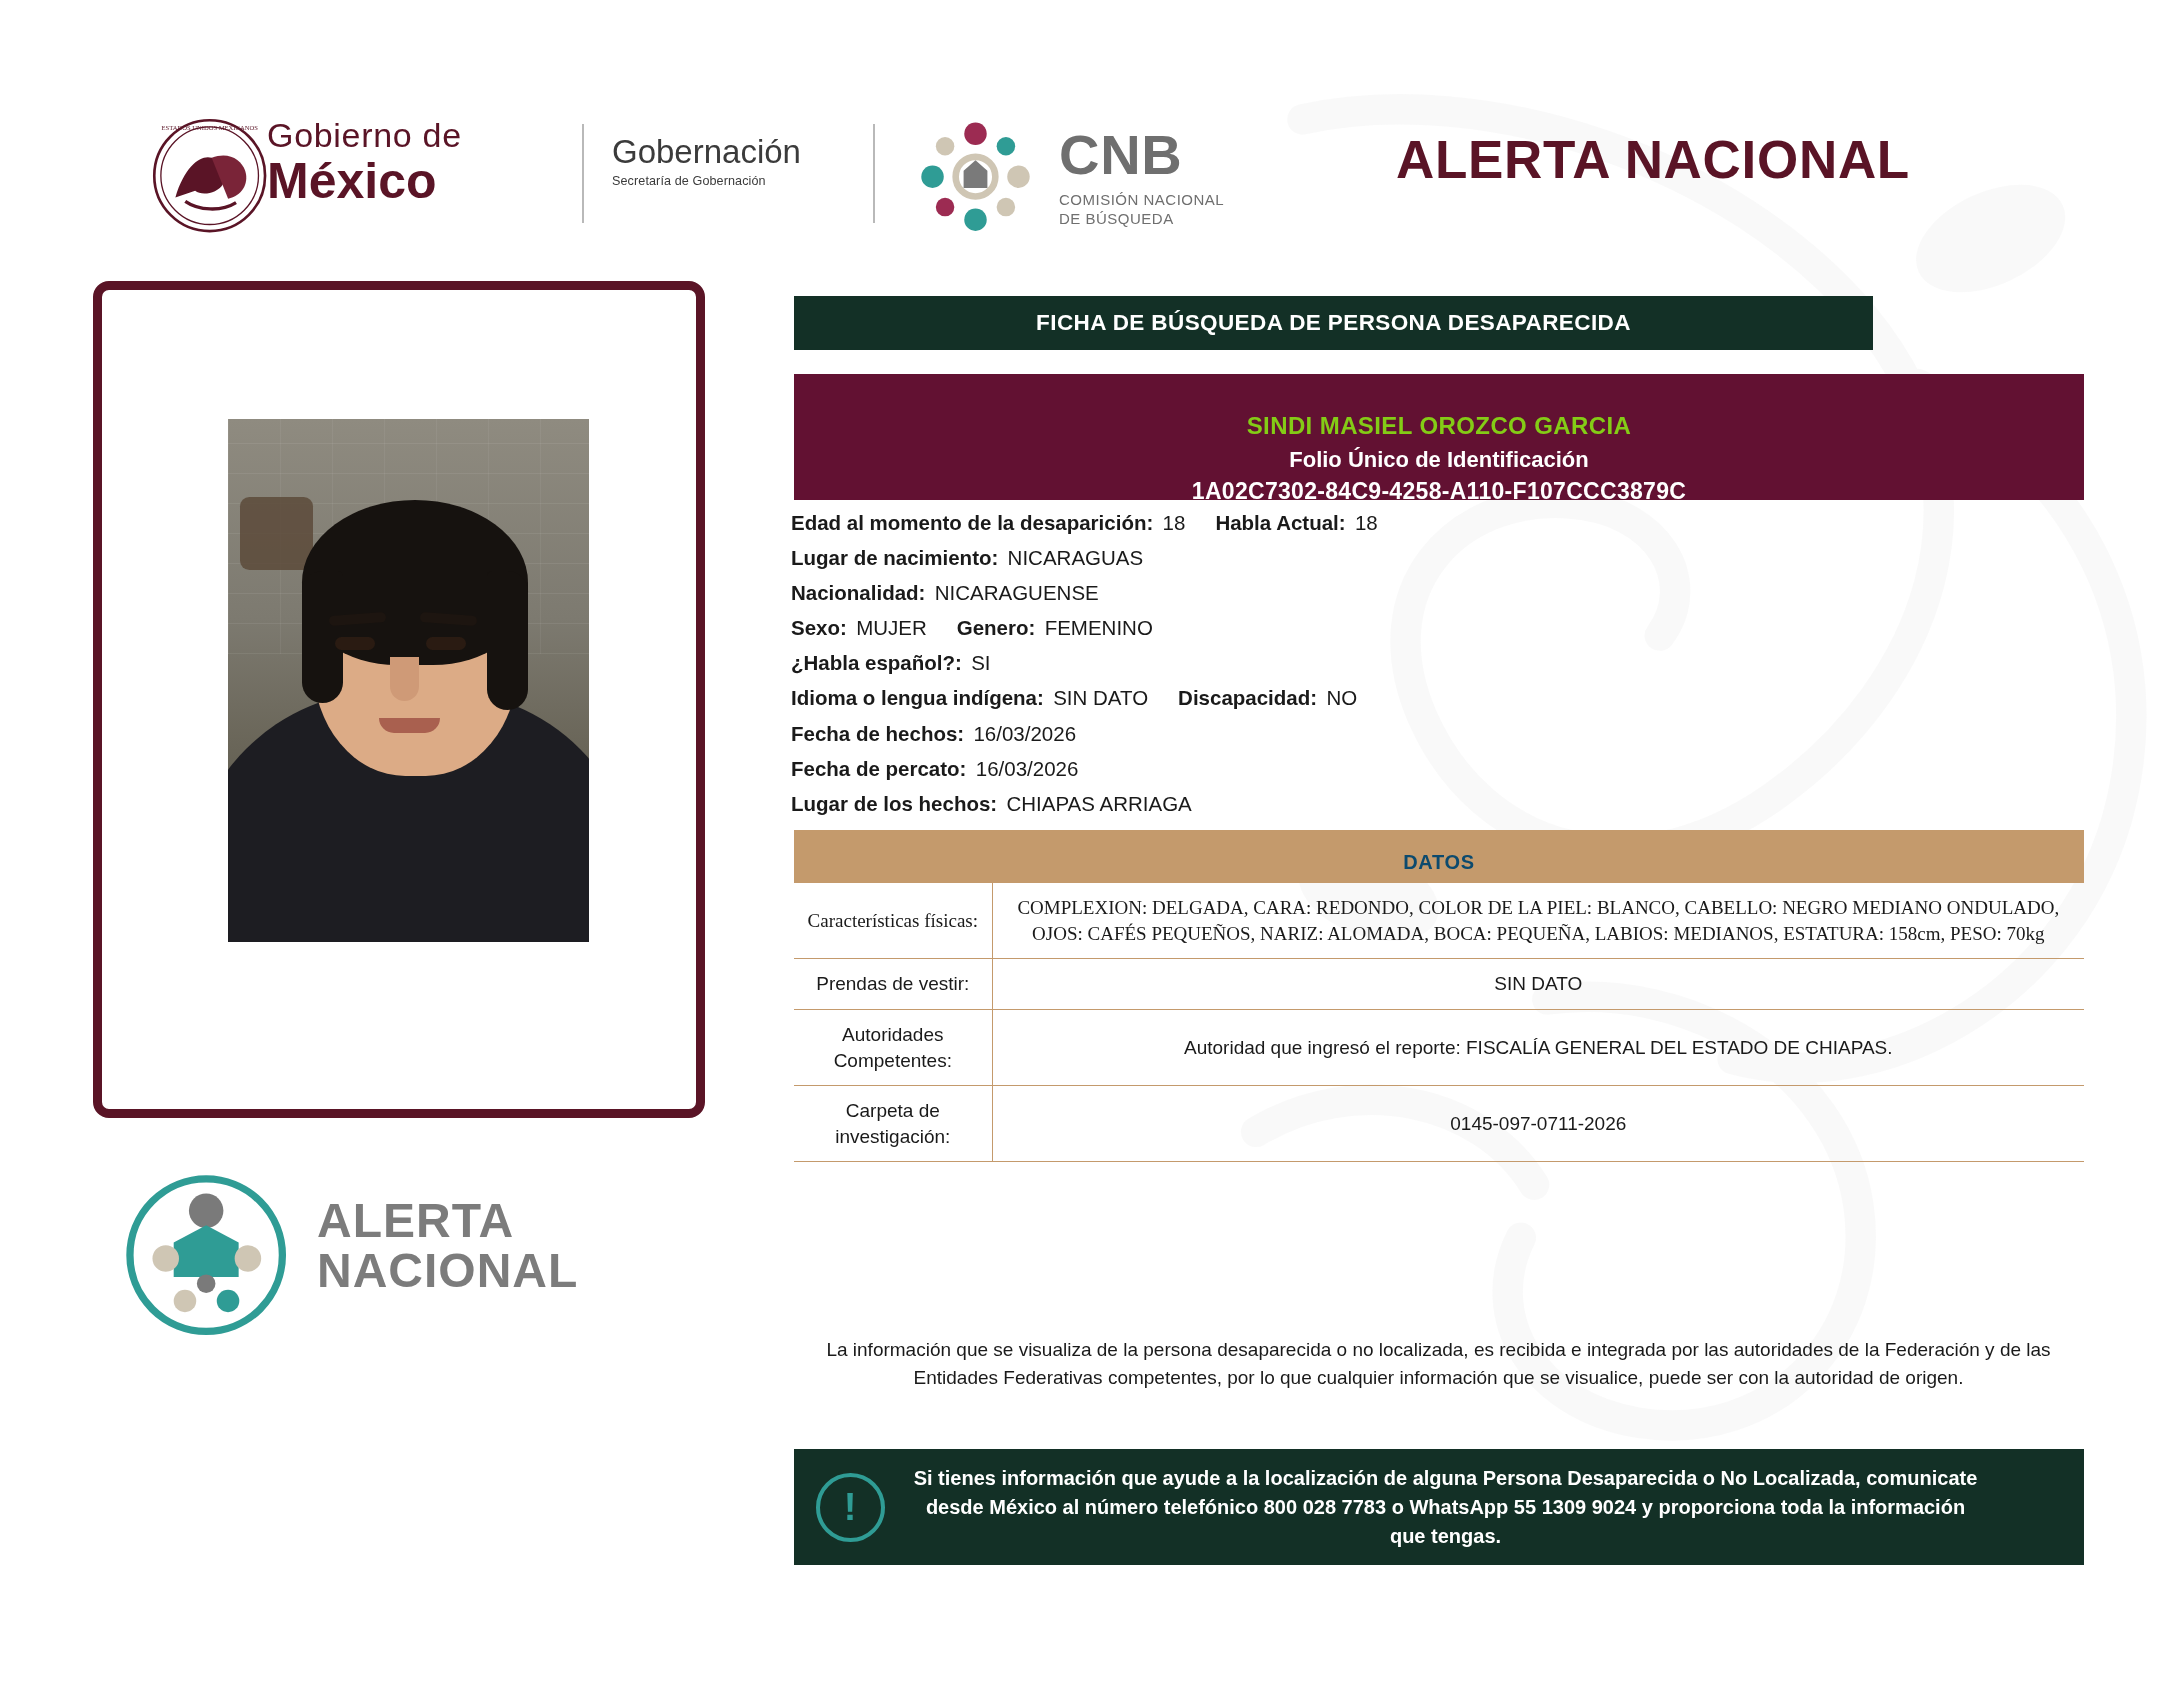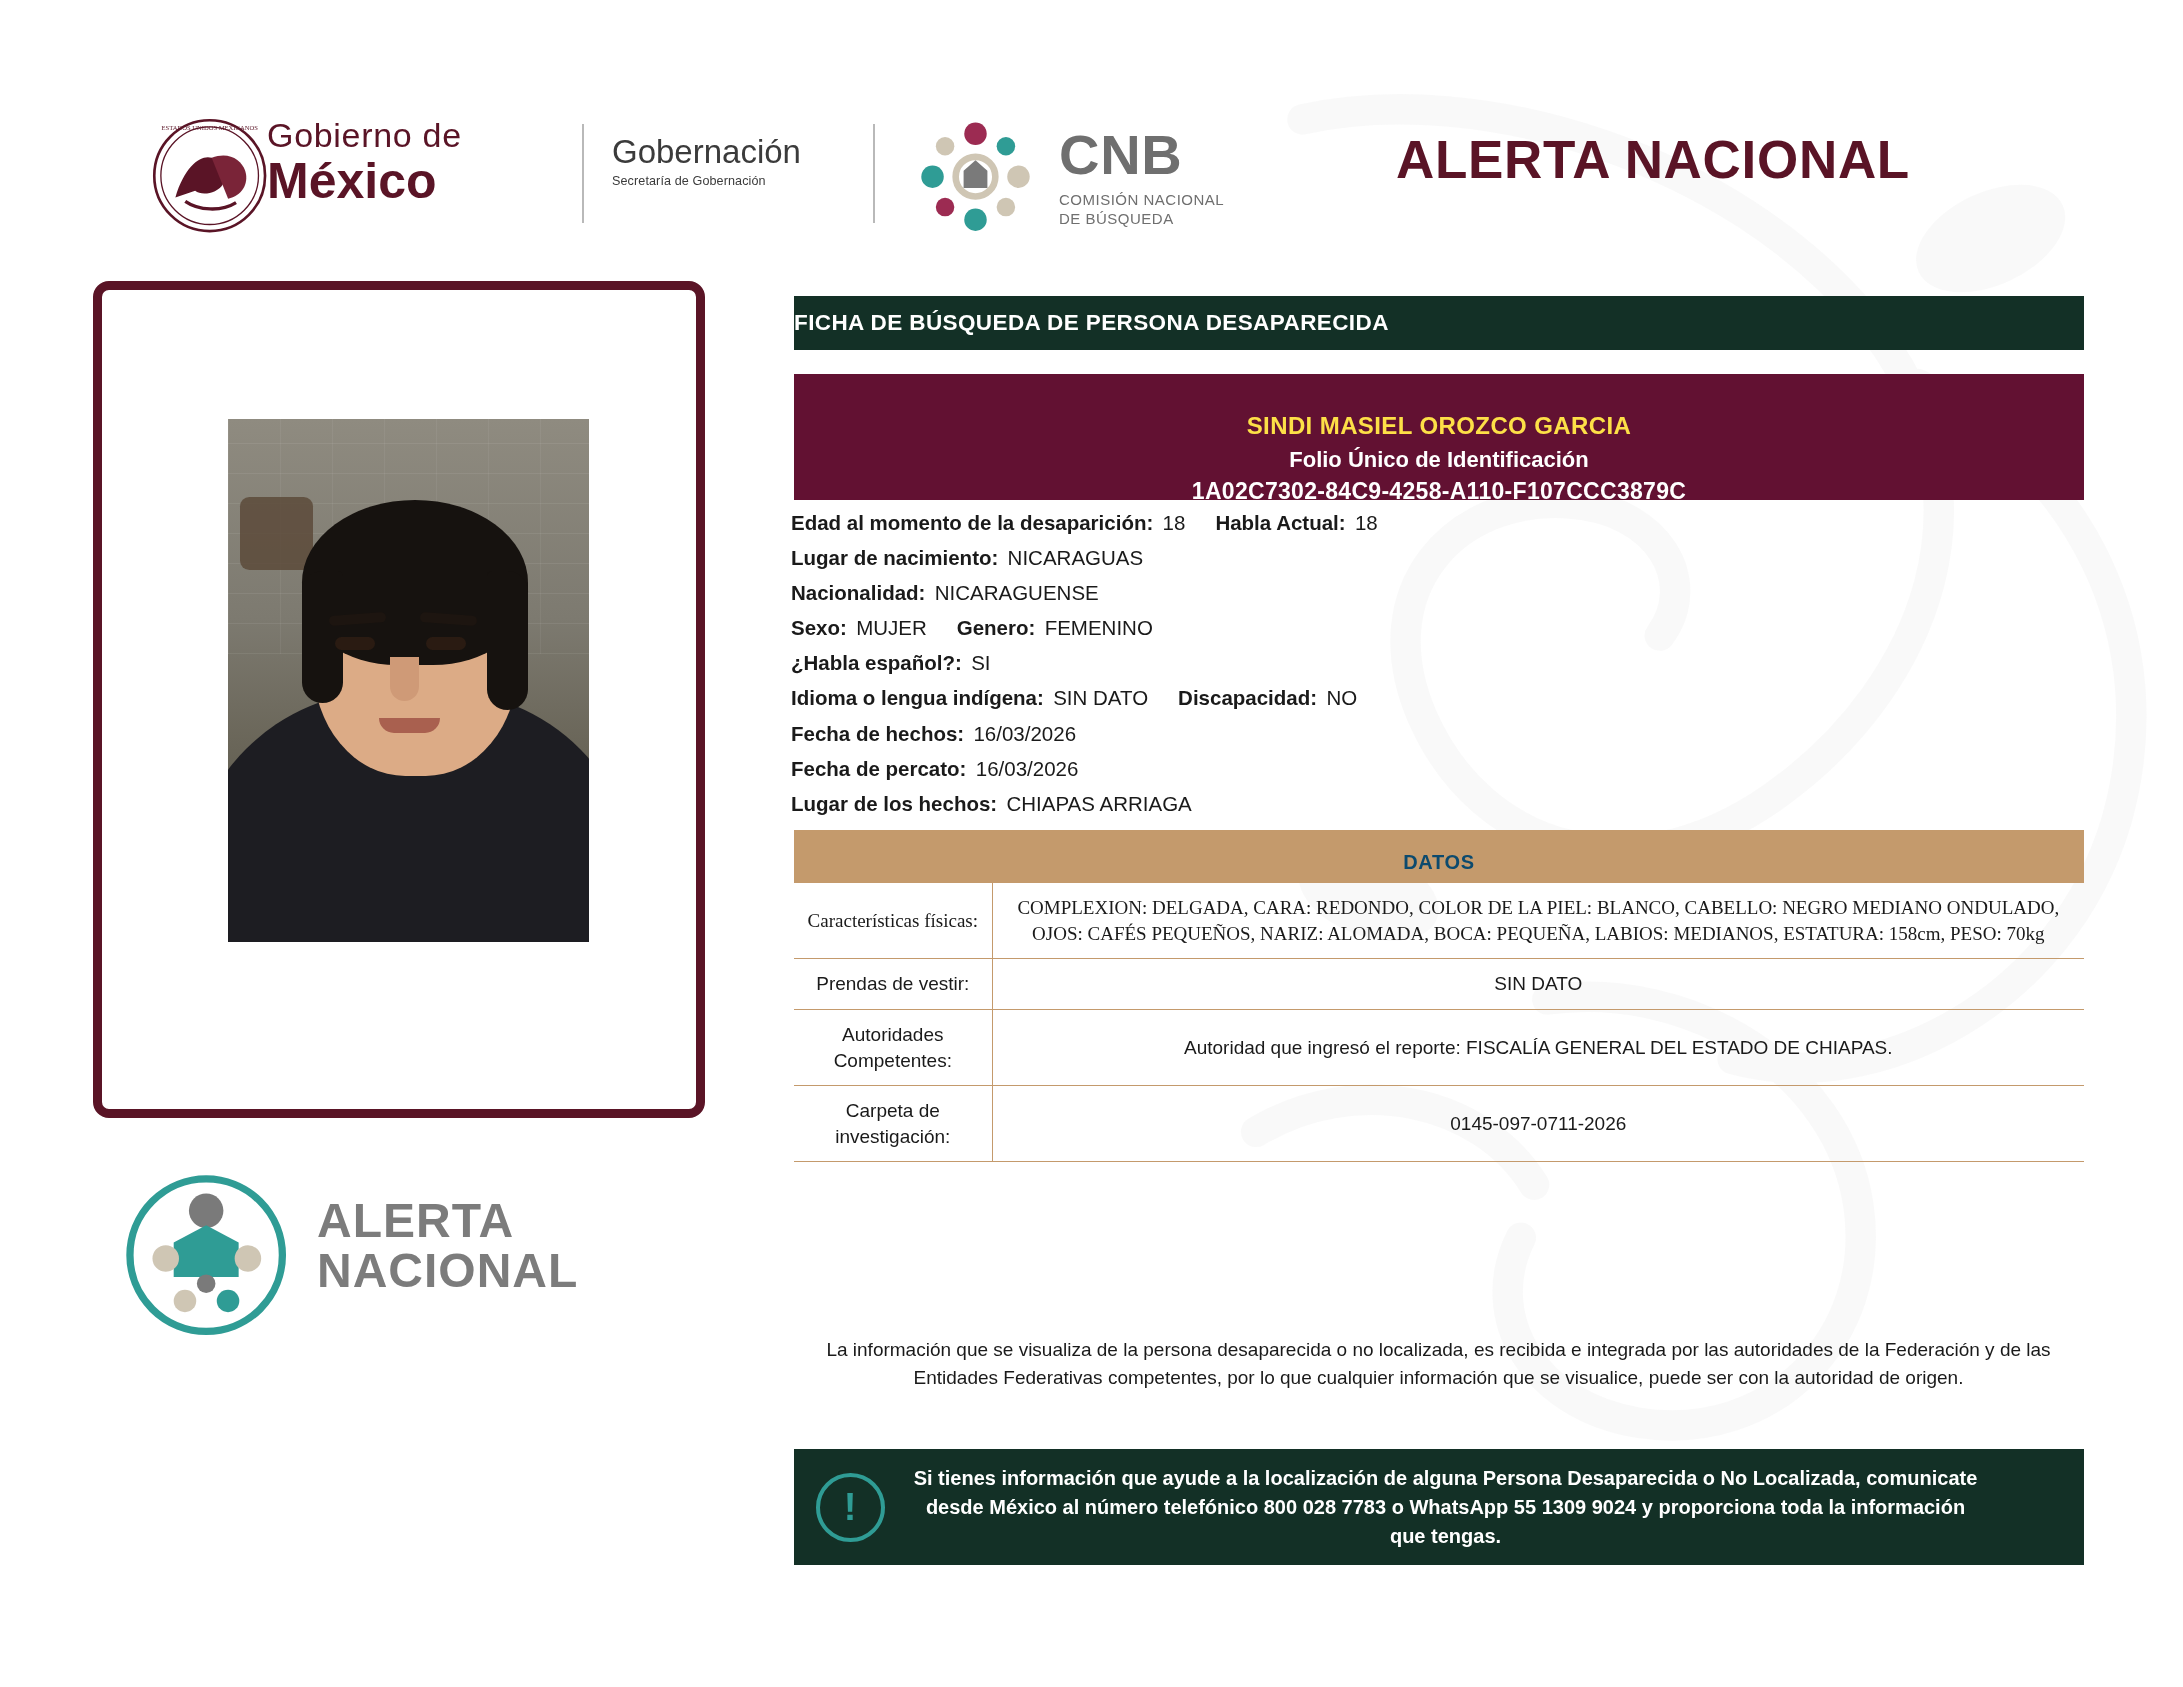--- a/index.html
+++ b/index.html
@@ -279,26 +279,26 @@
     font-weight: 700;
     color: #7c7c7c;
     letter-spacing: 1px;
   }
 
   
   .band-ficha {
     position: absolute;
     left: 794px;
     top: 296px;
-    width: 1290px;
+    width: 1079px;
     height: 54px;
     background: #133026;
     display: flex;
     align-items: center;
-    justify-content: flex-start;
+    justify-content: center;
   }
   .band-ficha span {
     color: #ffffff;
     font-size: 22.5px;
     font-weight: 700;
     letter-spacing: 0.4px;
   }
 
   .band-name {
     position: absolute;
@@ -306,21 +306,21 @@
     top: 374px;
     width: 1290px;
     height: 126px;
     background: #621132;
     display: flex;
     flex-direction: column;
     align-items: center;
     justify-content: center;
   }
   .band-name .nm {
-    color: #fde047;
+    color: #84cc16;
     font-size: 24px;
     font-weight: 700;
     letter-spacing: 0.4px;
     margin-bottom: 6.6px;
     margin-top: 43px;
   }
   .band-name .folio-label {
     color: #ffffff;
     font-size: 22px;
     font-weight: 700;

